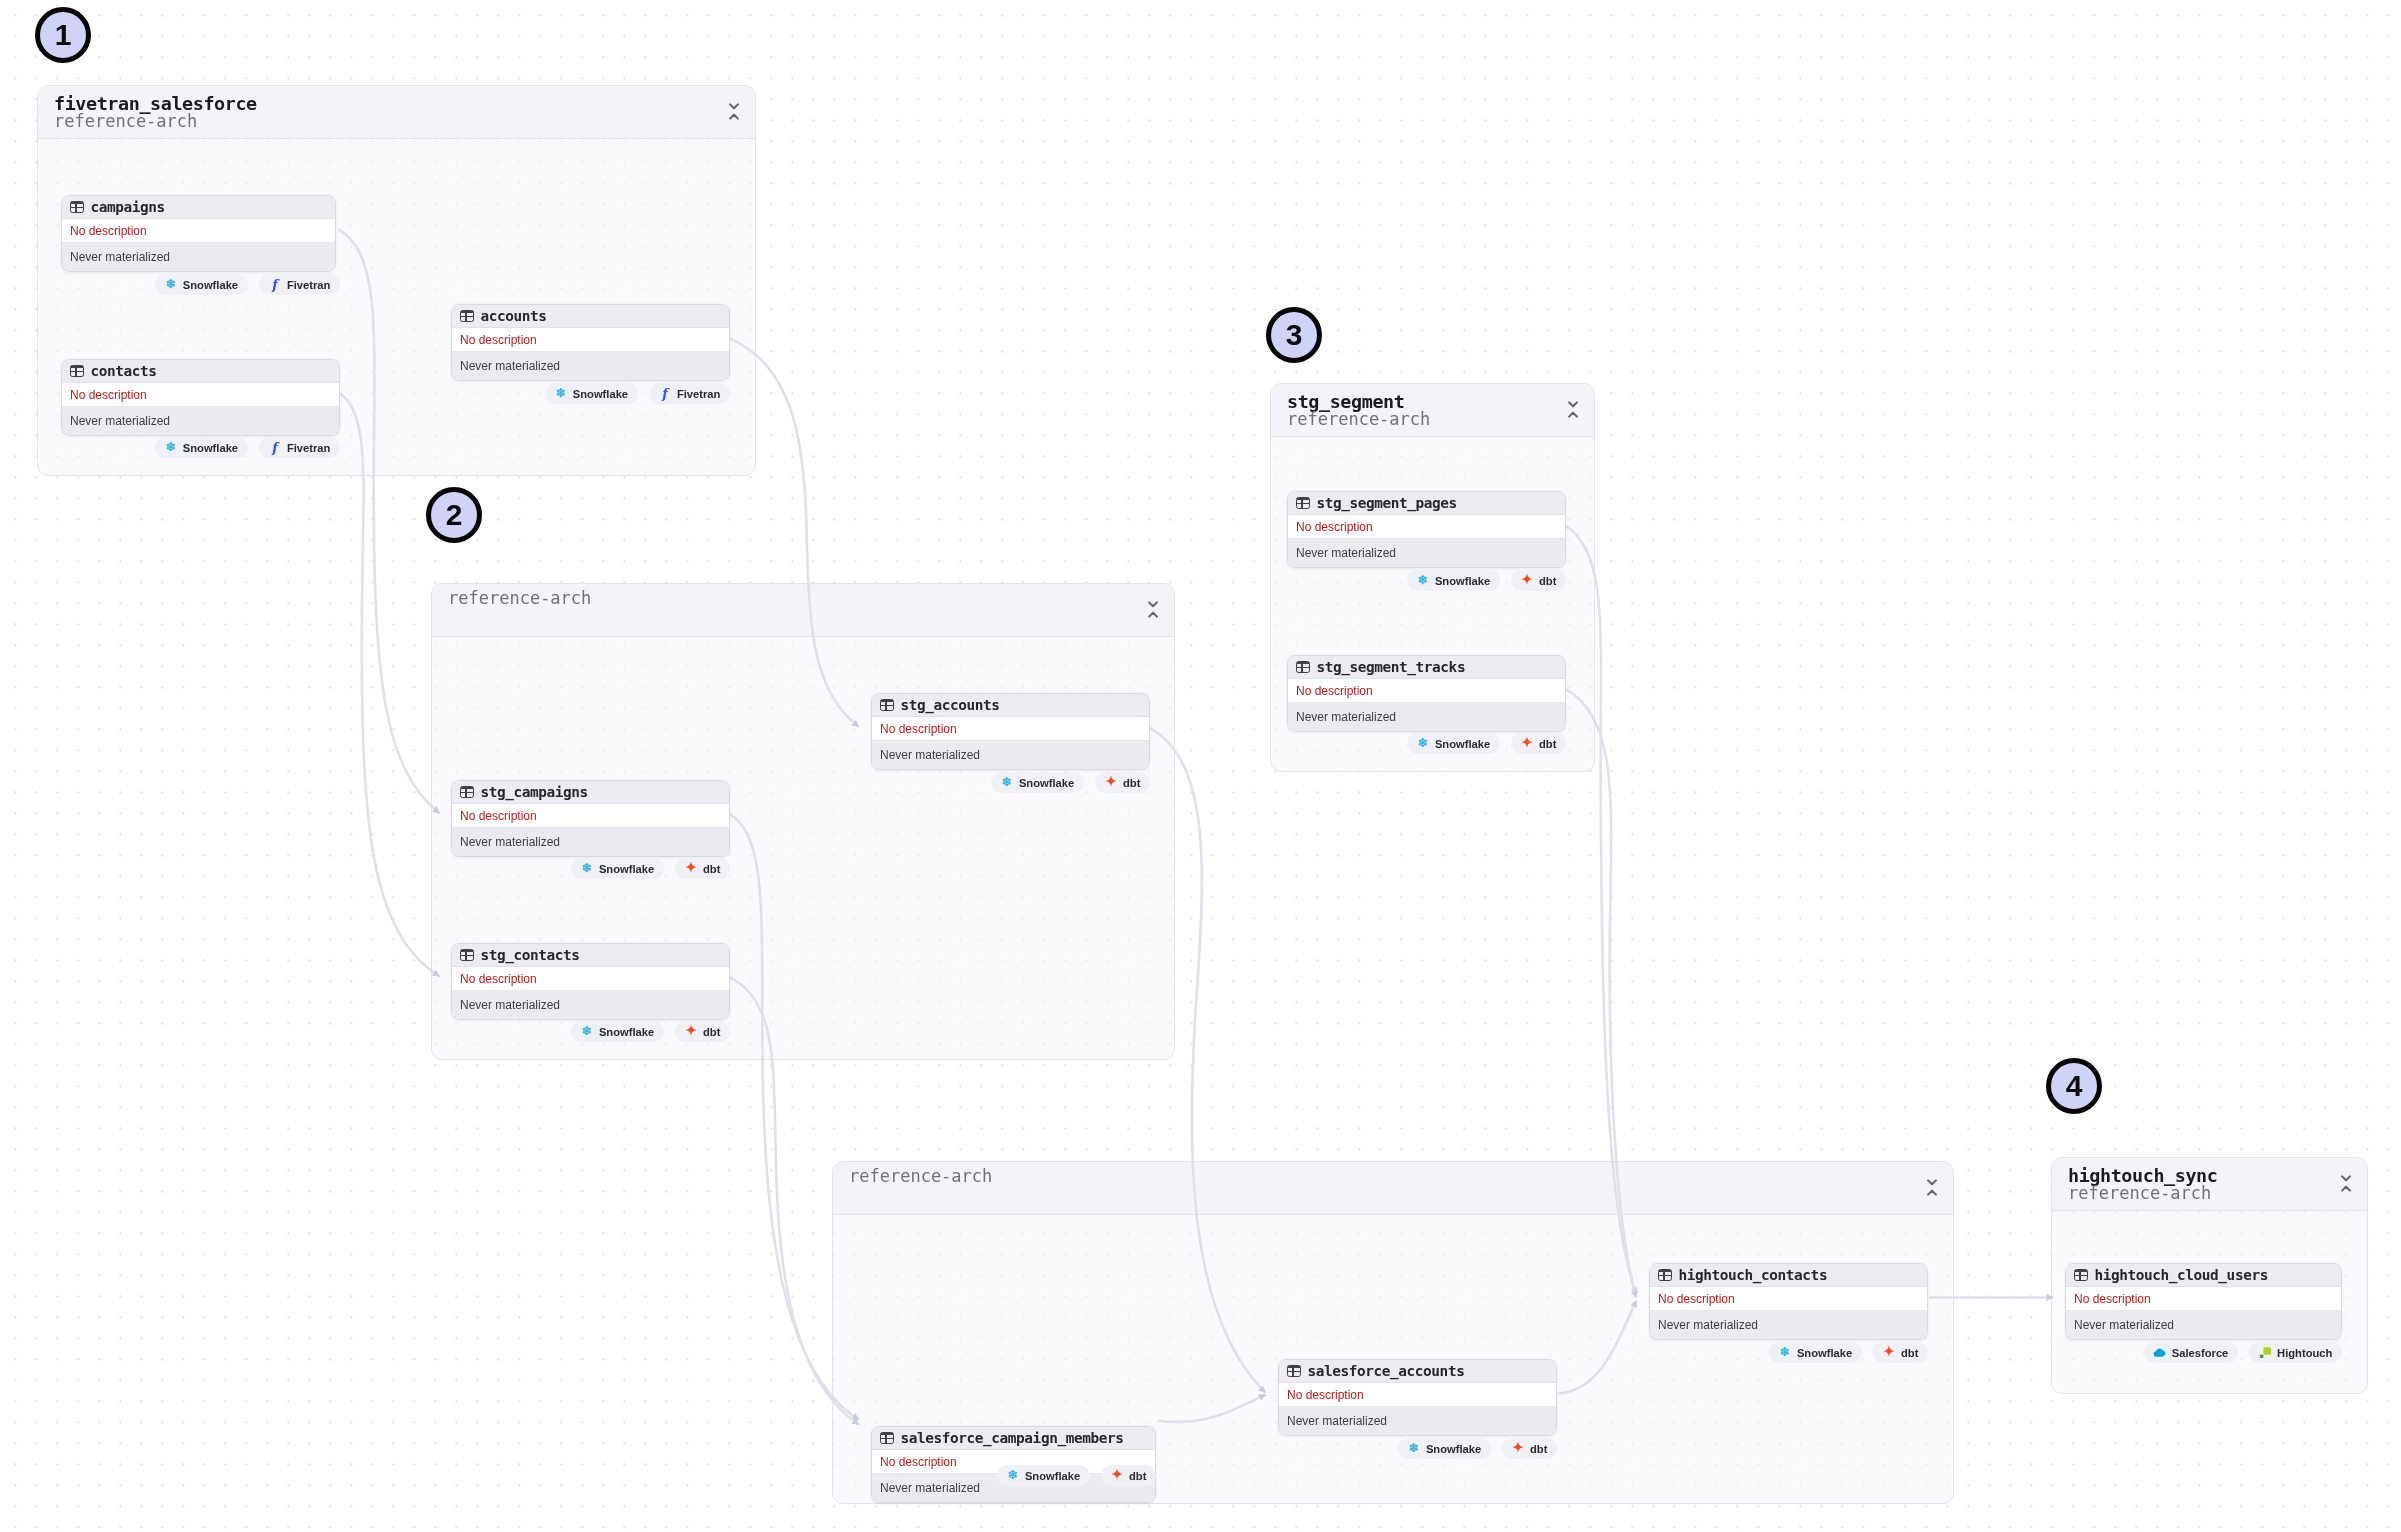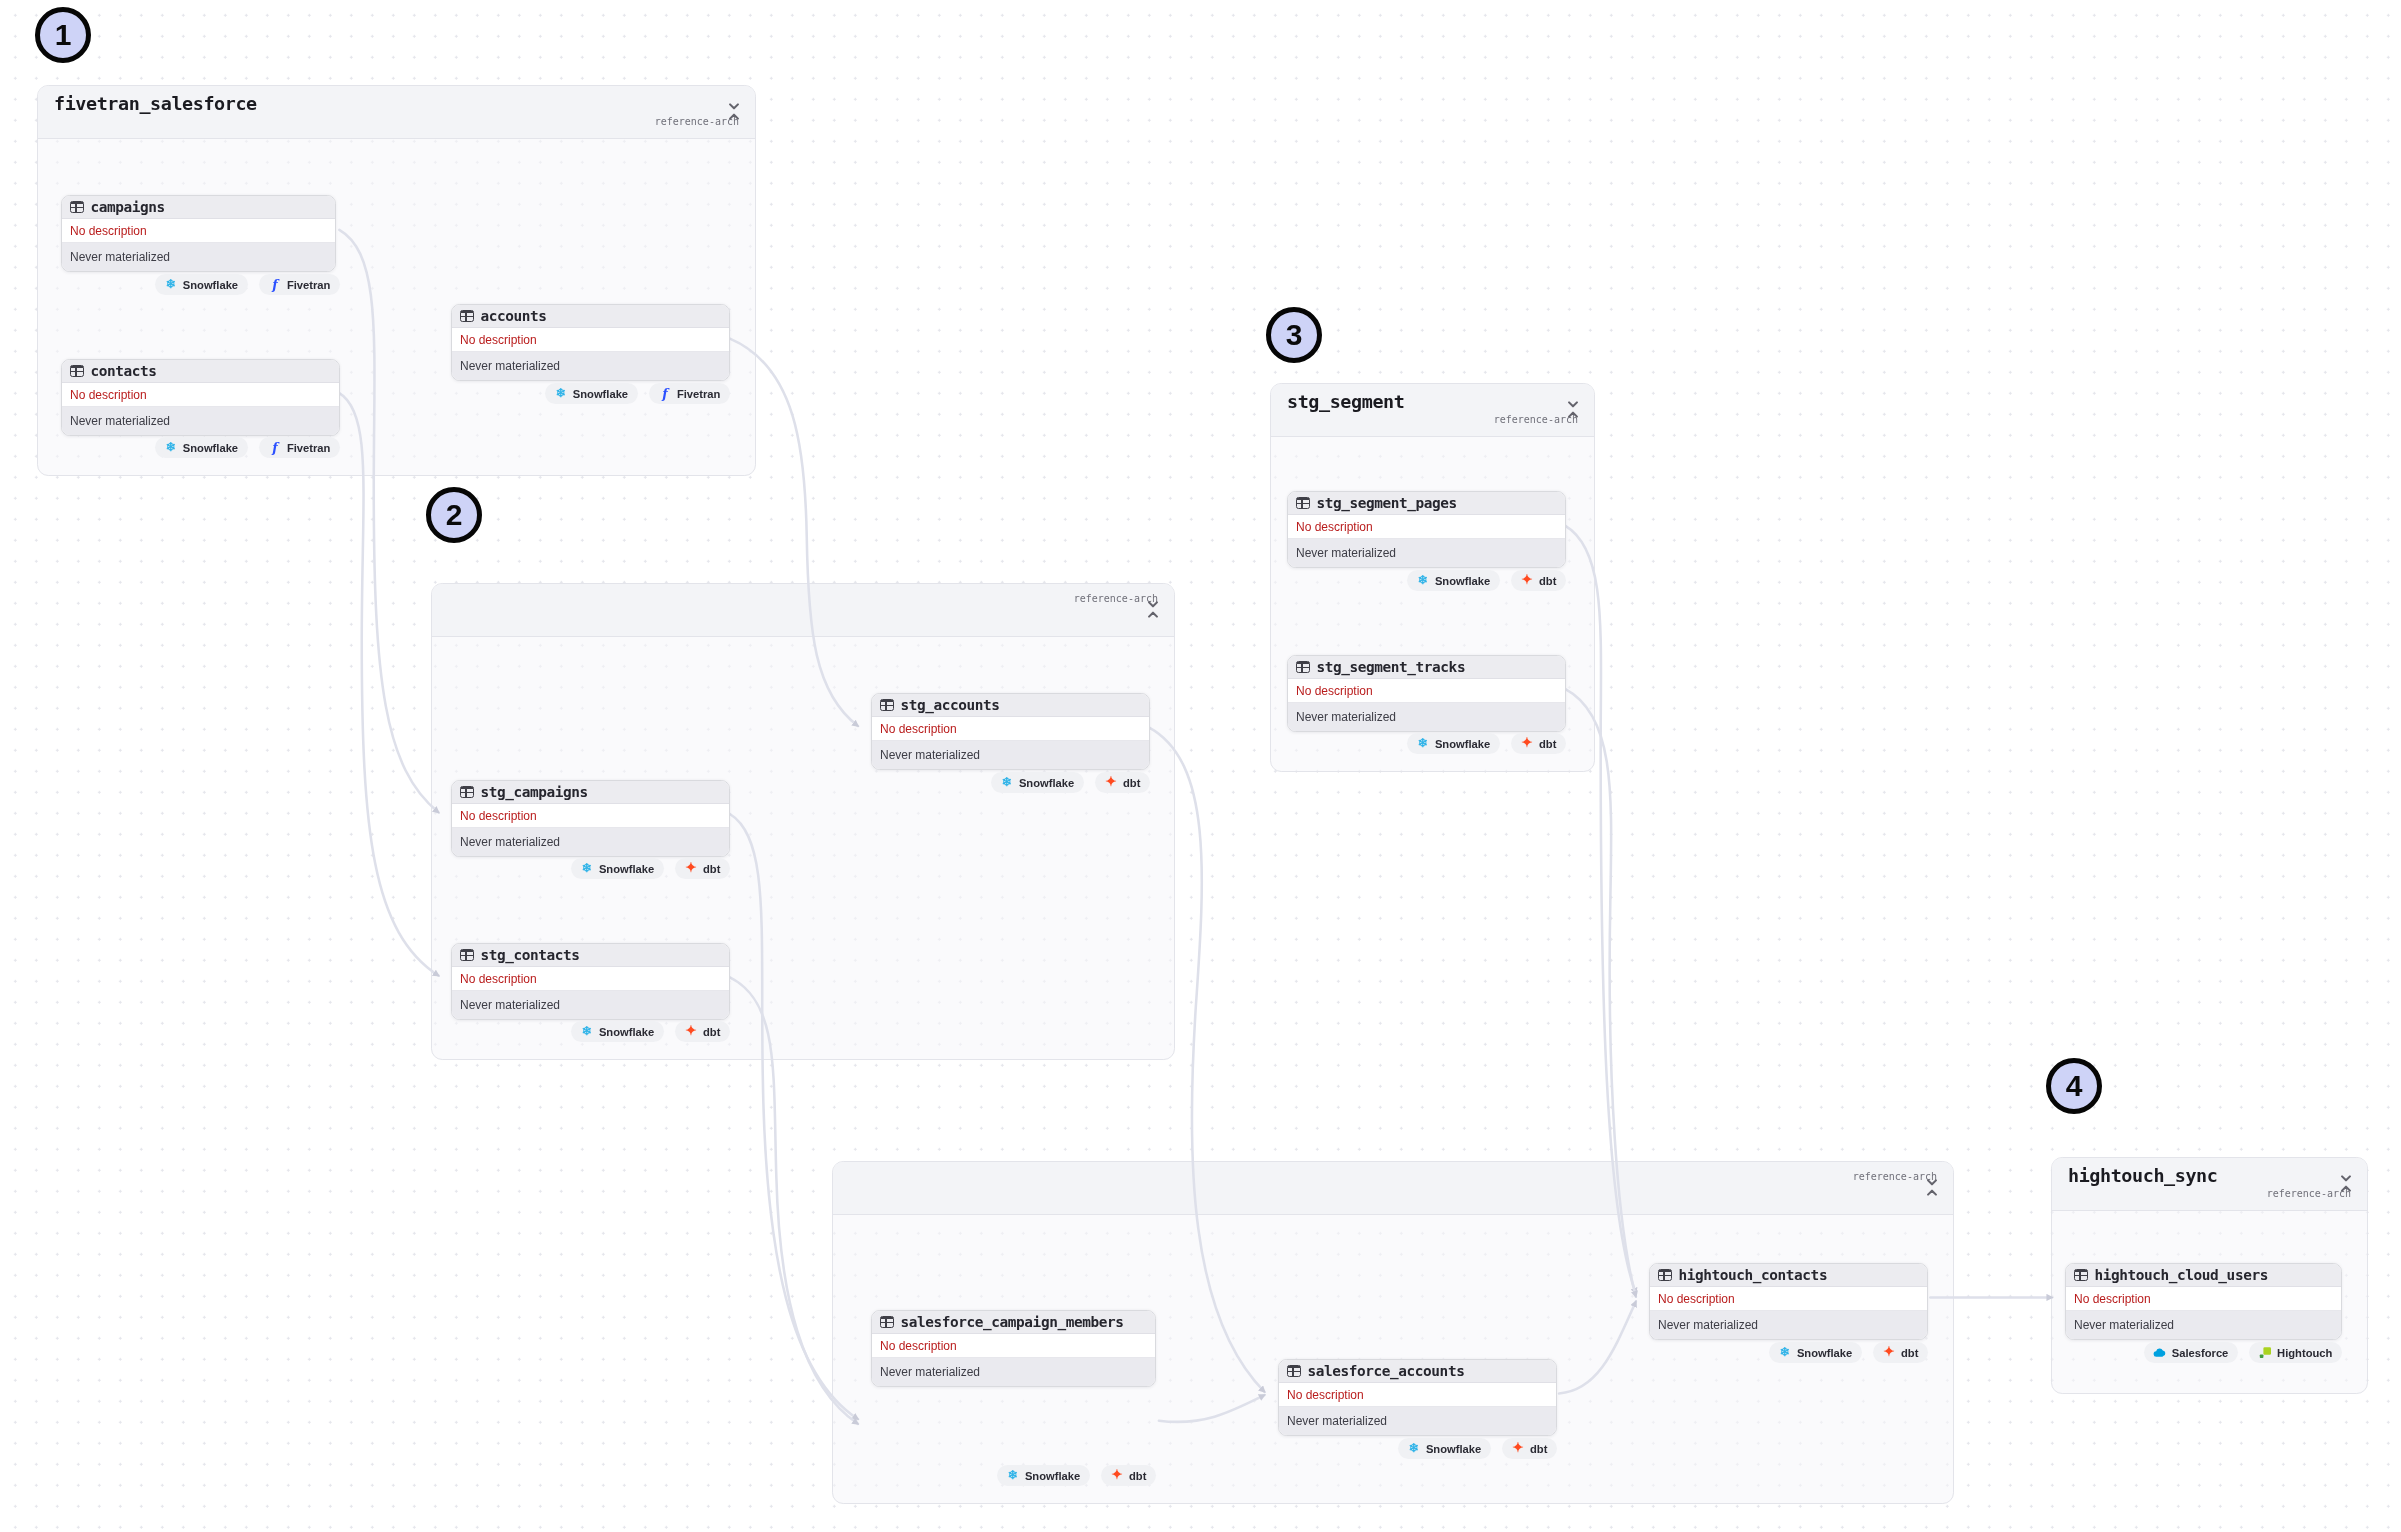--- a/index.html
+++ b/index.html
@@ -18,22 +18,22 @@
   .ghead{
     position:absolute;left:0;top:0;right:0;height:53px;box-sizing:border-box;
     background:rgba(243,244,247,0.97);border-bottom:1.6px solid #e3e4ea;
     border-radius:9.6px 9.6px 0 0;padding:7.2px 16px 0 16px;
   }
   .gtitle{
     font-family:"DejaVu Sans Mono", monospace;font-weight:bold;
     font-size:18.4px;color:#1b1b21;line-height:21px;letter-spacing:-0.4px;
   }
   .gsub{
-    font-family:"DejaVu Sans Mono", monospace;font-size:10px;color:#70707a;
-    line-height:13.6px;margin-top:0.8px;text-align:right;
+    font-family:"DejaVu Sans Mono", monospace;font-size:17px;color:#70707a;
+    line-height:13.6px;margin-top:0.8px;
   }
   .collapse{position:absolute;top:16px;right:12.8px;width:16px;height:19px;cursor:pointer;opacity:.85;}
   
   .node{
     position:absolute;z-index:3;border:1.6px solid #d9dade;border-radius:8.8px;
     background:#fff;box-shadow:0 0.8px 3.2px rgba(20,20,40,0.07);box-sizing:border-box;
     overflow:hidden;
   }
   .nh{height:22.4px;background:#ececf0;border-bottom:0.8px solid #e0e0e6;
       display:flex;align-items:center;gap:6.4px;padding:0 8px;}
@@ -301,21 +301,21 @@
     <span class="pill">
         <span class="ic ic-snow">❄</span>
         <span>Snowflake</span>
       </span>
     <span class="pill">
         <span class="ic ic-dbt">✦</span>
         <span>dbt</span>
       </span>
   </div>
 
-  <div class="node" style="left:871px;top:1310px;width:285px">
+  <div class="node" style="left:871px;top:1426px;width:285px">
     <div class="nh">
         <span class="tbl"></span>
         <span class="nt">salesforce_campaign_members</span>
       </div>
     <div class="nd">No description</div>
     <div class="nf">Never materialized</div>
   </div>
   <div class="brow" style="left:871px;top:1465px;width:285px">
     <span class="pill">
         <span class="ic ic-snow">❄</span>

